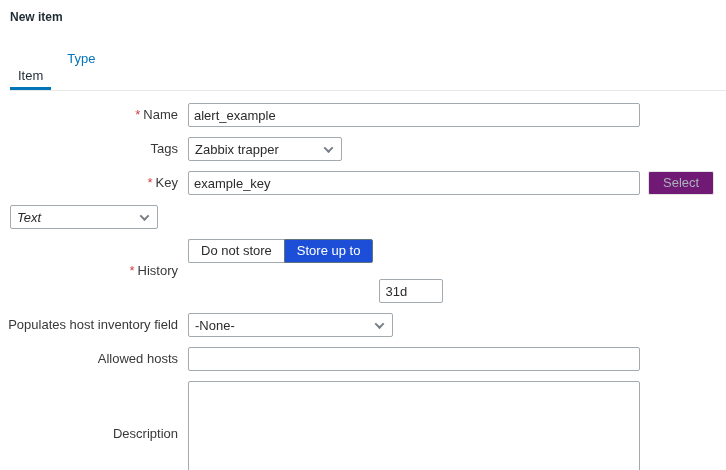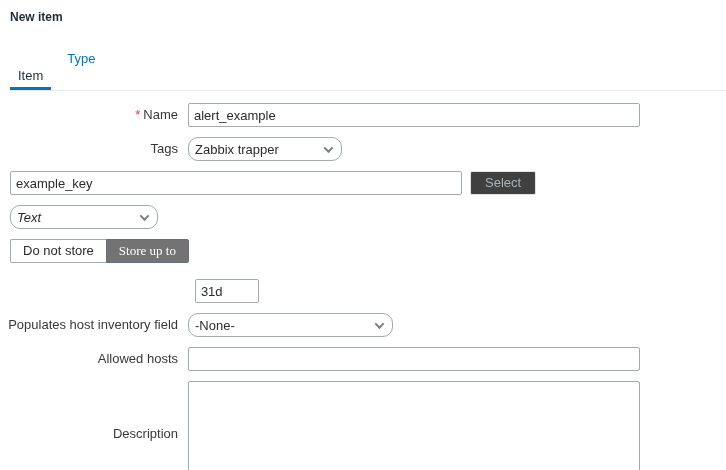--- a/index.html
+++ b/index.html
@@ -47,47 +47,46 @@
     font-size:13px; color:#2b2b2b; border-radius:2px; outline:none;
   }
   .w-full  { width:452px; }
   .w-type  { width:154px; }
   .w-info  { width:148px;font-style:italic; }
   .w-pop   { width:205px; }
   .w-short { width:64px; }
 
   .select-box {
     height:24px; border:1px solid #a2aab0; background:#fff;
-    border-radius:10px; cursor:pointer;
+    border-radius:2px; cursor:pointer;
     display:flex; align-items:center; justify-content:space-between;
     padding:0 9px 0 6px; color:#2b2b2b;
   }
   .chevron {
     width:7px; height:7px; flex:none;
     border-right:2px solid #787f85; border-bottom:2px solid #787f85;
     transform:rotate(45deg) translate(-1px,-1px);
   }
 
   .seg { display:flex; }
   .seg-btn {
     height:24px; line-height:22px; padding:0 12px;
     border:1px solid #a2aab0; background:#fff; color:#2b2b2b;
     cursor:pointer; white-space:nowrap;
   }
   .seg-btn:first-child { border-radius:2px 0 0 2px; border-right:none; }
   .seg-btn.selected {
-    background:#737373; border-color:#5f737f; color:#fff;
+    background:#1d4ed8; border-color:#5f737f; color:#fff;
     border-radius:0 2px 2px 0;
-    font-family:Liberation Serif, serif;
   }
   .seg-input { margin-left:6px;margin-top:40px; }
 
   .ghost-btn {
     height:24px; line-height:22px; padding:0 14px; margin-left:8px;
-    background:#404040; color:#a9b4ba; border:1px solid #e3e3e3;
+    background:#701a75; color:#a9b4ba; border:1px solid #e3e3e3;
     border-radius:2px; font-family:"Liberation Sans", sans-serif;
     font-size:13px; cursor:default;
   }
 
   .textarea {
     width:452px; height:106px;
     border:1px solid #a2aab0; border-radius:2px;
     font-family:"Liberation Sans", sans-serif; font-size:13px; color:#2b2b2b;
     padding:3px 5px; resize:both; outline:none;
   }
@@ -132,36 +131,42 @@
       <div class="label-col">Tags</div>
       <div class="field-col">
         <div class="select-box w-type">
           <span>Zabbix trapper</span>
           <span class="chevron"></span>
         </div>
       </div>
     </div>
 
     <div class="row">
+      <div class="label-col">
+        <span class="req">*</span><span>Key</span>
+      </div>
       <div class="field-col">
         <input class="text-input w-full" type="text" value="example_key" style="">
         <button class="ghost-btn">Select</button>
       </div>
     </div>
 
     <div class="row">
       <div class="field-col">
         <div class="select-box w-info">
           <span>Text</span>
           <span class="chevron"></span>
         </div>
       </div>
     </div>
 
     <div class="row">
+      <div class="label-col">
+        <span class="req">*</span><span>History</span>
+      </div>
       <div class="field-col">
         <div class="seg">
           <span class="seg-btn">Do not store</span>
           <span class="seg-btn selected">Store up to</span>
         </div>
         <input class="text-input w-short seg-input" type="text" value="31d" style="">
       </div>
     </div>
 
     <div class="row">

